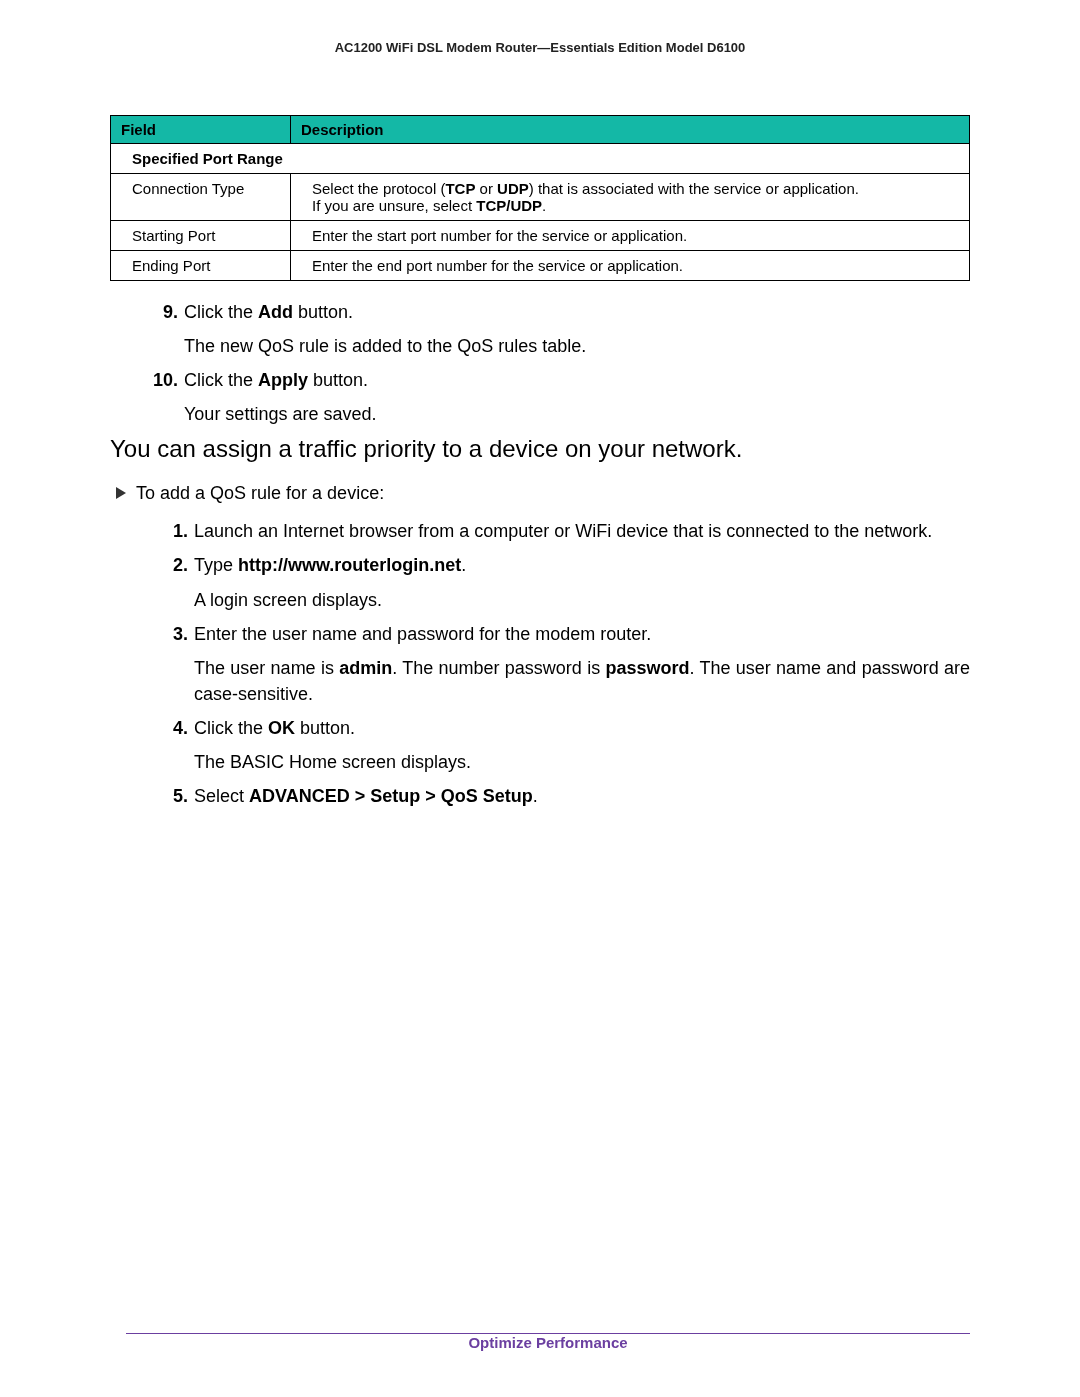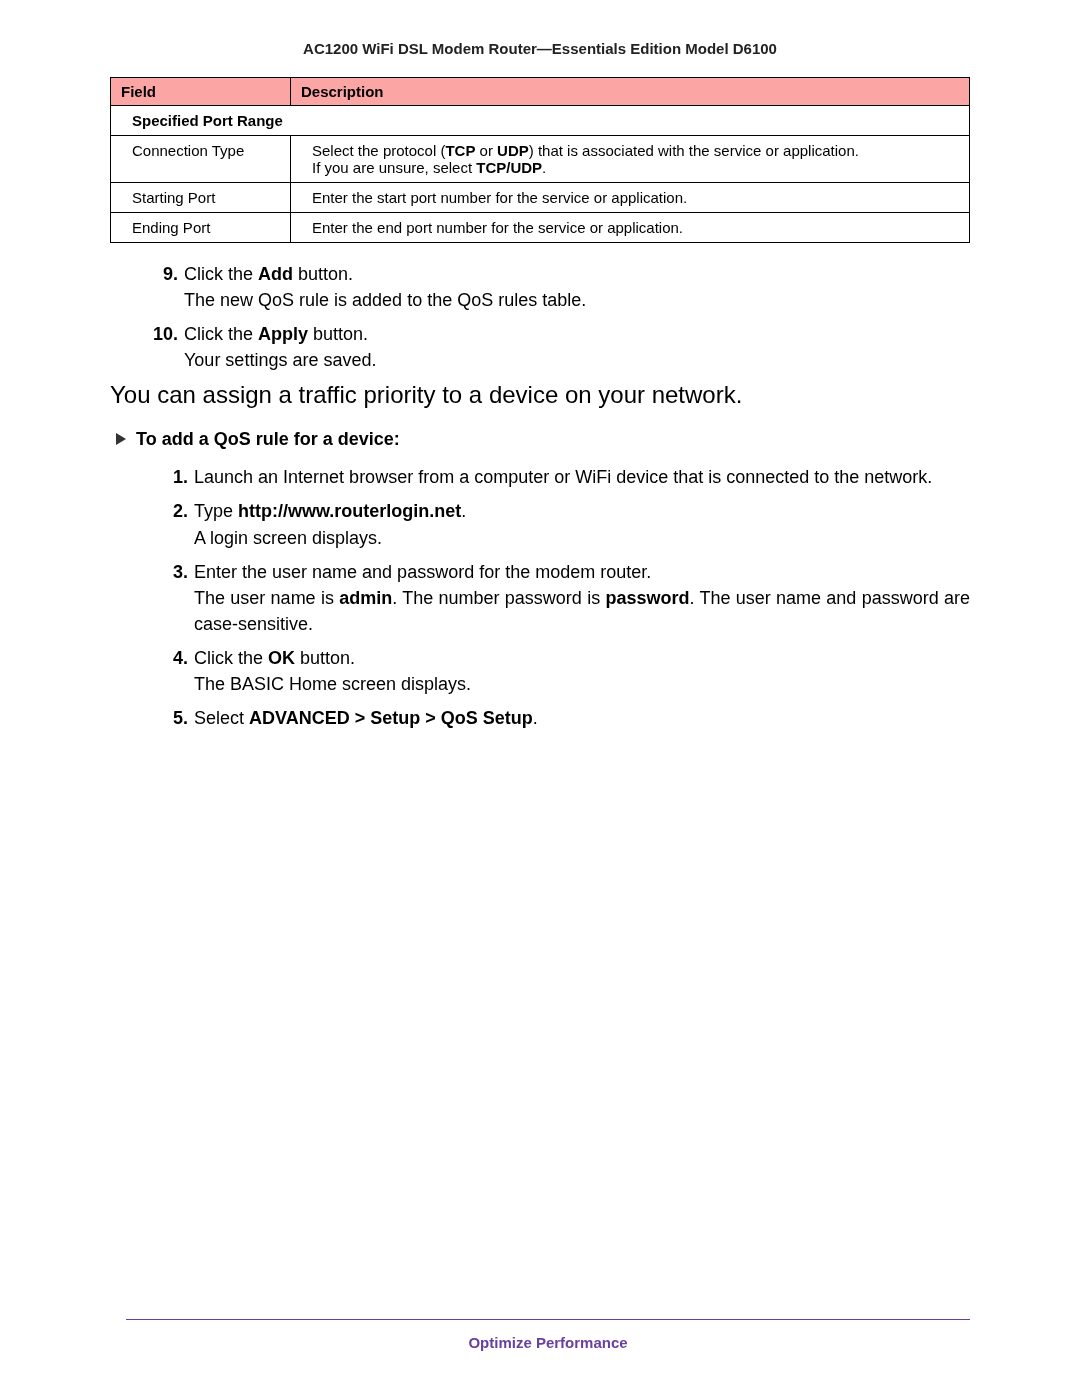--- a/index.html
+++ b/index.html
@@ -9,40 +9,40 @@
     width: 1080px;
     height: 1397px;
     position: relative;
   }
   .page {
     padding: 40px 110px 0 110px;
   }
   .header-title {
     text-align: center;
     font-weight: bold;
-    font-size: 15px;
+    font-size: 13px;
     color: #222;
-    margin-bottom: 20px;
+    margin-bottom: 60px;
   }
   table.field-table {
     width: 100%;
     border-collapse: collapse;
     margin: 0 auto 18px auto;
   }
   table.field-table th,
   table.field-table td {
     border: 1px solid #000;
     text-align: left;
     font-size: 15px;
     vertical-align: top;
   }
   table.field-table th {
     font-weight: bold;
     padding: 5px 10px;
-    background: #fca5a5;
+    background: #14b8a6;
   }
   table.field-table td {
     padding: 6px 21px;
     font-weight: normal;
   }
   table.field-table td.col1 {
     width: 180px;
     margin-left: 8px;
   }
   .subhead-row td {
@@ -60,35 +60,36 @@
   }
   .step .num {
     font-weight: bold;
     min-width: 28px;
     text-align: right;
     margin-right: 6px;
   }
   .step .body { flex: 1; text-align: justify; }
   .step .body .follow {
     display: block;
+    margin-top: 8px;
   }
   .section-heading {
     color: #2a7fbf;
     font-size: 27px;
     font-weight: bold;
     margin: 28px 0 14px 0;
   }
   .intro-line {
     font-size: 24px;
     margin-bottom: 20px;
     color: #000;
   }
   .proc-heading {
     font-size: 18px;
-    font-weight: bold;
+    font-weight: normal;
     margin: 0 0 14px 6px;
     color: #000;
   }
   .proc-heading .chev {
     display: inline-block;
     width: 0; height: 0;
     border-top: 6px solid transparent;
     border-bottom: 6px solid transparent;
     border-left: 10px solid #333;
     margin-right: 10px;
@@ -97,21 +98,20 @@
   .inner-steps {
     margin-left: 50px;
   }
   .bold { font-weight: bold; }
   .footer {
     position: absolute;
     bottom: 40px;
     left: 126px;
     right: 110px;
     border-top: 1px solid #6b3fa0;
-    padding-top: 14px;
     text-align: center;
   }
   .footer .section {
     color: #6b3fa0;
     font-weight: bold;
     font-size: 15px;
     margin-bottom: 6px;
   }
   .footer .pagenum {
     color: #6b3fa0;

